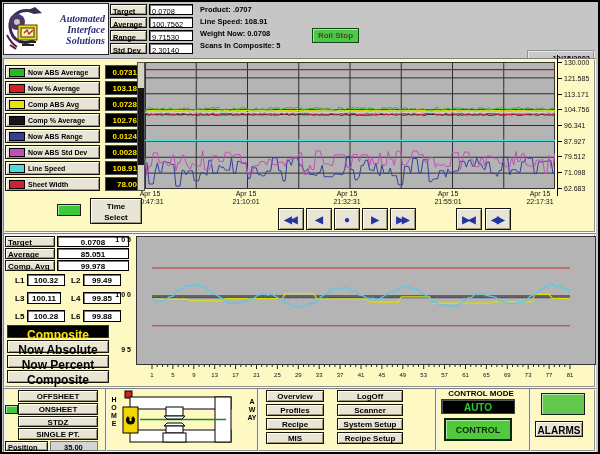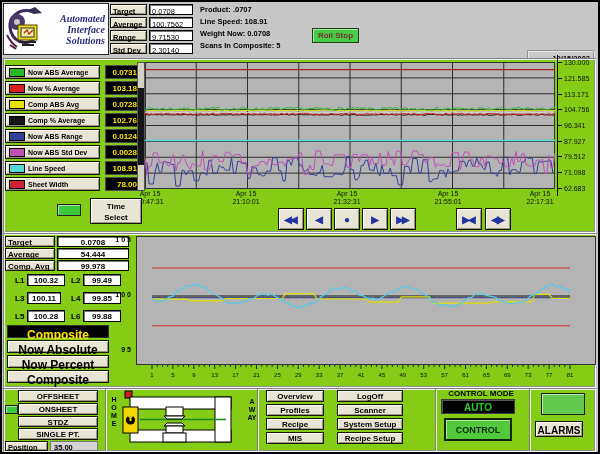--- a/index.html
+++ b/index.html
@@ -3,21 +3,21 @@
 <meta charset="utf-8">
 <style>
   html,body{margin:0;padding:0;background:#888;}
   .screen{position:relative;width:600px;height:454px;box-sizing:border-box;border:2px solid #000;
     background:#c6c6c6;font-family:"Liberation Sans",sans-serif;overflow:hidden;
     -webkit-font-smoothing:none;}
   .abs{position:absolute;}
   
   .raised{background:#e9e5d5;border:1px solid #15150c;box-shadow:inset 1px 1px 0 #fffef2,inset -1px -1px 0 #99957f;}
   .inset{background:#fff;border:1px solid #000;box-shadow:inset 1px 1px 0 #777;}
-  .panel{background:#84cc16;box-shadow:inset 1px 1px 0 #7f7f7f,inset -1px -1px 0 #fbfbfb,inset 2px 2px 0 #f2f2f2,inset -2px -2px 0 #909090;}
+  .panel{background:#fef9c3;box-shadow:inset 1px 1px 0 #7f7f7f,inset -1px -1px 0 #fbfbfb,inset 2px 2px 0 #f2f2f2,inset -2px -2px 0 #909090;}
   .blackval{background:#000;border:1px solid #4c4c4c;color:#ffe400;font-weight:bold;font-size:8px;
     text-align:right;padding:2px 3px 0 0;box-sizing:border-box;}
   .btn{background:#e9e5d5;border:1px solid #15150c;box-shadow:inset 1px 1px 0 #fffef2,inset -1px -1px 0 #99957f;
     font-weight:bold;text-align:center;box-sizing:border-box;cursor:pointer;}
   .led{border:1px solid #1d1d1d;box-shadow:inset 1px 1px 0 rgba(255,255,255,.55);}
   .vsep{width:0;border-left:1px solid #7e7e7e;border-right:1px solid #f4f4f4;top:1px;bottom:1px;height:62px;}
   
   .logo-box{background:#fff;border:1px solid #26262d;display:flex;align-items:center;}
   .logo-text{flex:1;text-align:right;padding-right:3px;font-family:"Liberation Serif",serif;
     font-style:italic;font-weight:bold;font-size:10px;line-height:11px;color:#2b2b7b;}
@@ -240,21 +240,21 @@
     <div class="abs btn pb" style="left:387px;top:150px;">▶▶</div>
     <div class="abs btn pb" style="left:453px;top:150px;">▶◀</div>
     <div class="abs btn pb" style="left:482px;top:150px;">◀▶</div>
   </div>
 
   <div class="abs panel" style="left:1px;top:231px;width:593px;height:155px;">
 
     <div class="abs raised mini-lbl" style="left:2px;top:3px;width:50px;height:11px;">Target</div>
     <div class="abs inset  mini-val" style="left:54px;top:3px;width:72px;height:11px;">0.0708</div>
     <div class="abs raised mini-lbl" style="left:2px;top:15px;width:50px;height:11px;">Average</div>
-    <div class="abs inset  mini-val" style="left:54px;top:15px;width:72px;height:11px;">54.444</div>
+    <div class="abs inset  mini-val" style="left:54px;top:15px;width:72px;height:11px;">85.051</div>
     <div class="abs raised mini-lbl" style="left:2px;top:27px;width:50px;height:11px;">Comp. Avg</div>
     <div class="abs inset  mini-val" style="left:54px;top:27px;width:72px;height:11px;">99.978</div>
 
     <div class="abs mini-lbl" style="left:10px;top:42px;width:14px;">L1</div>
     <div class="abs inset mini-val" style="left:24px;top:41px;width:38px;height:12px;">100.32</div>
     <div class="abs mini-lbl" style="left:66px;top:42px;width:14px;">L2</div>
     <div class="abs inset mini-val" style="left:80px;top:41px;width:38px;height:12px;">99.49</div>
     <div class="abs mini-lbl" style="left:10px;top:60px;width:14px;">L3</div>
     <div class="abs inset mini-val" style="left:24px;top:59px;width:34px;height:12px;">100.11</div>
     <div class="abs mini-lbl" style="left:66px;top:60px;width:14px;">L4</div>
@@ -391,21 +391,21 @@
     <div class="abs vsep" style="left:254px;"></div>
     <div class="abs vsep" style="left:432px;"></div>
     <div class="abs vsep" style="left:526px;"></div>
 
     <div class="abs btn navbtn" style="left:15px;top:2px;width:80px;">OFFSHEET</div>
     <div class="abs led" style="left: 2px; top: 17px; width: 11px; height: 7px; background-color: rgb(62, 200, 62);"></div>
     <div class="abs btn navbtn" style="left:15px;top:15px;width:80px;">ONSHEET</div>
     <div class="abs btn navbtn" style="left:15px;top:28px;width:80px;height:11px;">STDZ</div>
     <div class="abs btn navbtn" style="left:15px;top:40px;width:80px;">SINGLE PT.</div>
     <div class="abs raised" style="left:2px;top:53px;width:43px;height:10px;font-size:7.5px;font-weight:bold;padding:1px 0 0 2px;box-sizing:border-box;">Position</div>
-    <div class="abs" style="left:47px;top:53px;width:48px;height:10px;background:#d4d4d4;border:1px solid #777;font-size:7.5px;font-weight:bold;padding:1px 0 0 3px;box-sizing:border-box;">35.00</div>
+    <div class="abs" style="left:47px;top:53px;width:48px;height:10px;background:#d4d4d4;border:1px solid #777;font-size:7.5px;font-weight:bold;padding:1px 0 0 13px;box-sizing:border-box;">35.00</div>
 
     <div class="abs vtext" style="left:106px;top:8px;">HOME</div>
     <svg class="abs" style="left:119px;top:2px;" width="124" height="58" viewBox="0 0 124 58">
       <rect x="3" y="1" width="7" height="7" fill="#cc2222" stroke="#000"></rect>
       <rect x="8" y="7" width="101" height="12" fill="#fff" stroke="#000"></rect>
       <rect x="8" y="40" width="101" height="12" fill="#fff" stroke="#000"></rect>
       <rect x="93" y="7" width="16" height="45" fill="#fff" stroke="#000"></rect>
       <rect x="1" y="17" width="15" height="26" fill="#f2d800" stroke="#000"></rect>
       <circle cx="8.5" cy="30" r="4.6" fill="#000"></circle>
       <circle cx="8.5" cy="30" r="1.2" fill="#f2d800"></circle>

